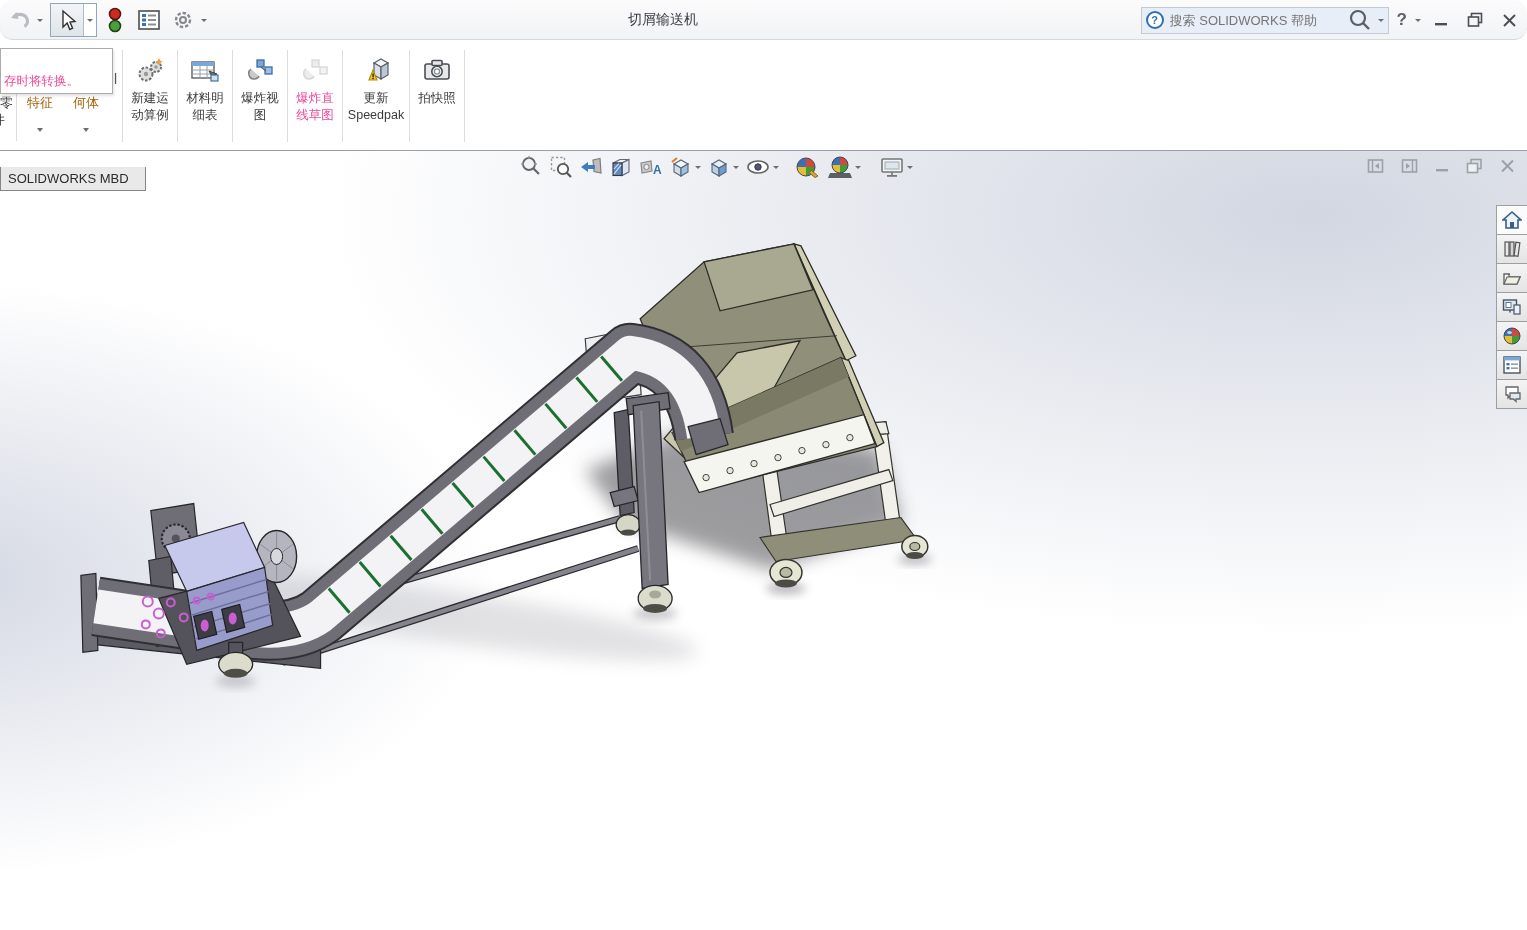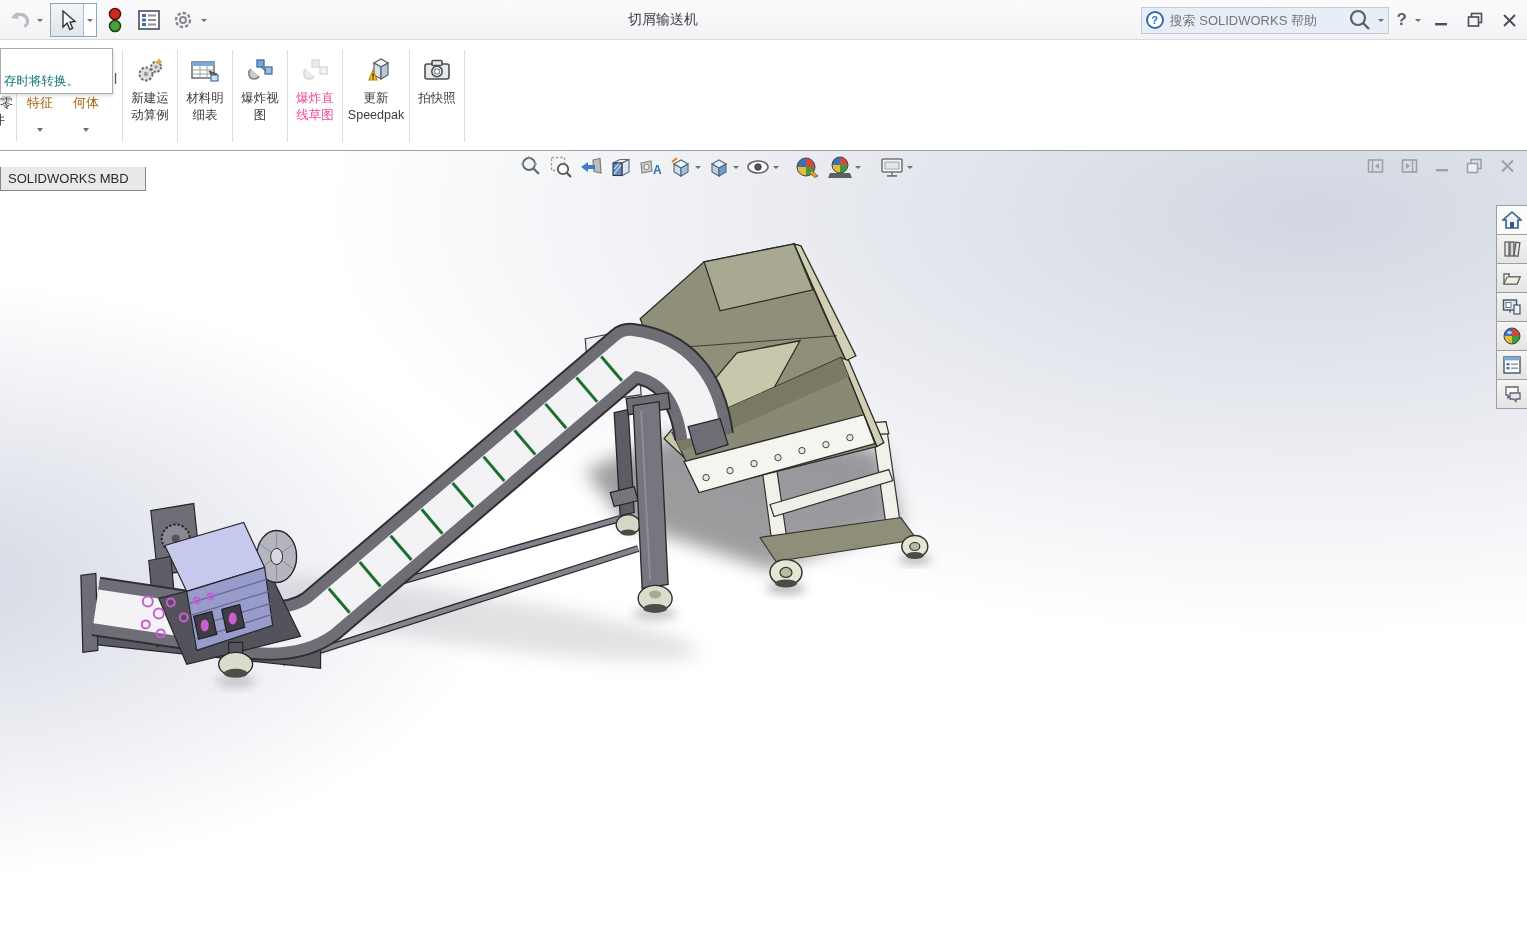--- a/index.html
+++ b/index.html
@@ -2,21 +2,21 @@
 <html><head>
 <meta charset="utf-8">
 <style>
   * { margin:0; padding:0; box-sizing:border-box; }
   html,body { width:1527px; height:930px; overflow:hidden;
     font-family:"Liberation Sans","DejaVu Sans",sans-serif; background:#fff; }
   .app { position:relative; width:1527px; height:930px; }
 
   
   .titlebar { position:absolute; left:0; top:0; width:100%; height:40px;
-    background:linear-gradient(#fbfbfc,#f2f3f5); border-bottom:1px solid #d7dadd; }
+    background:linear-gradient(#fbfbfc,#f2f3f5); border-bottom:1px solid #d7dadd;border-radius:13px; }
   .tb-left { position:absolute; left:6px; top:0; height:40px; display:flex; align-items:center; }
   .tb-icon { display:flex; align-items:center; justify-content:center; width:28px; height:30px; }
   .cursor-group { display:flex; border:1px solid #8fa6bd; background:linear-gradient(#f2f5f8,#dfe5ea); height:34px; margin:0 4px; }
   .cursor-main { width:32px; display:flex; align-items:center; justify-content:center; }
   .cursor-drop { width:13px; display:flex; align-items:center; justify-content:center; border-left:1px solid #aebdcb; background:#fff; }
   .caret { width:0; height:0; border-left:3.5px solid transparent; border-right:3.5px solid transparent; border-top:4px solid #6a6f75; }
   .caret.sm { border-left-width:3px; border-right-width:3px; border-top-width:3.5px; }
   .tb-title { position:absolute; left:663px; top:0; transform:translateX(-50%); height:40px;
     display:flex; align-items:center; font-size:14px; color:#3a3d40; white-space:nowrap; }
   .tb-right { position:absolute; right:4px; top:0; height:40px; display:flex; align-items:center; gap:6px; }
@@ -40,21 +40,21 @@
   .rsep { width:1px; background:#dcdcdc; height:92px; margin-top:8px; }
   .ribbon-buttons { position:absolute; left:122px; top:1px; height:108px; display:flex; align-items:stretch; }
   .rbtn { width:54px; padding-top:10px; display:flex; flex-direction:column; align-items:center;
     font-size:12.5px; line-height:1.35; color:#3b3b3b; text-align:center; }
   .rbtn .ricon { height:38px; display:flex; align-items:center; justify-content:center; }
   .rbtn.disabled { color:#ec4899; }
   .rbtn.selected { width:70px; background:linear-gradient(#dddfe2,#cfd2d6); border:1px solid #6d89a6; border-radius:2px; }
   .rbtn.wide { width:66px; }
   .popup { position:absolute; left:0; top:7px; width:113px; height:46px; background:#fff;
     border:1px solid #ababab; box-shadow:1px 2px 3px rgba(0,0,0,.12); z-index:5;
-    display:flex; align-items:flex-end; padding:0 3px 3px; font-size:12.5px; color:#0f766e; }
+    display:flex; align-items:flex-end; padding:0 3px 3px; font-size:12.5px; color:#ec4899; }
   .clipped-glyph { position:absolute; left:114px; top:30px; z-index:5; font-size:14px; color:#555; }
 
   
   .mbd-tab { position:absolute; left:0; top:151px; width:146px; height:24px; background:#e9e9e9;
     border:1px solid #858585; border-top:none; display:flex; align-items:center; padding-left:7px;
     font-size:13px; color:#2b2b2b; z-index:6;margin-top:16px; }
 
   
   .viewport { position:absolute; left:0; top:151px; width:1527px; height:779px;
     background:

